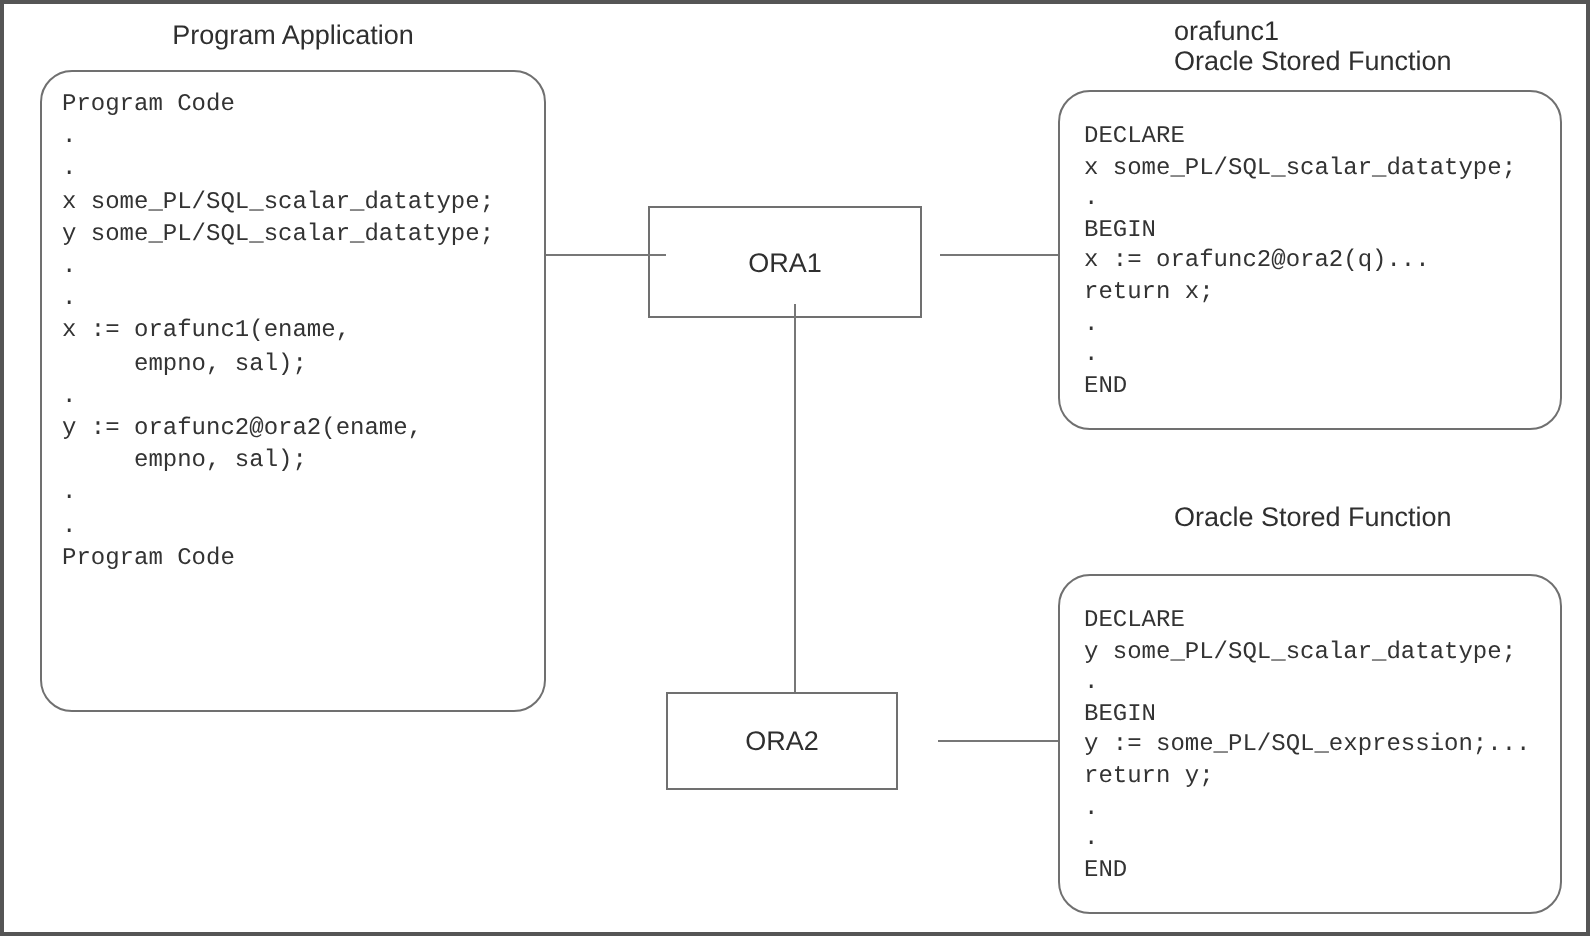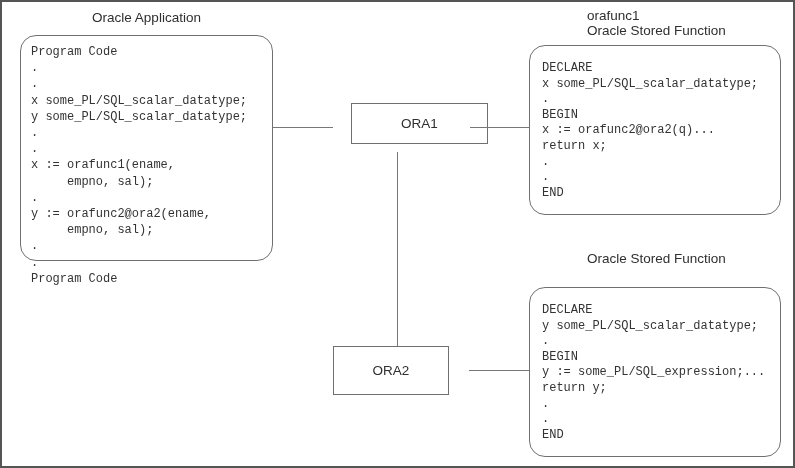--- a/index.html
+++ b/index.html
@@ -28,55 +28,55 @@
   }
   .func1-title { left: 585px; top: 6px; }
   .func2-title { left: 585px; top: 249px; }
   .rbox {
     position: absolute;
     box-sizing: border-box;
     background: #ffffff;
     border: 1px solid var(--box-border, #707070);
     border-radius: 16px;
   }
-  .app-box  { left: 18px;  top: 33px;  width: 253px; height: 226px; }
+  .app-box  { left: 18px;  top: 33px;  width: 253px; height: 321px; }
   .func1-box{ left: 527px; top: 43px;  width: 252px; height: 170px; }
   .func2-box{ left: 527px; top: 285px; width: 252px; height: 170px; }
   .code {
     margin: 0;
     font-family: "Liberation Mono", "DejaVu Sans Mono", monospace;
     font-size: 12px;
     color: var(--code-text, #333333);
     white-space: pre;
   }
   .code-app  { padding: 8px 0 0 10px;  line-height: 16.2px; }
   .code-func { padding: 15px 0 0 12px; line-height: 15.6px; }
   .node {
     position: absolute;
     box-sizing: border-box;
     background: #ffffff;
     border: 1px solid var(--box-border, #707070);
     display: flex; align-items: center; justify-content: center;
     font: 13.5px "Liberation Sans", sans-serif;
     color: var(--text, #2f2f2f);
   }
-  .ora1 { left: 349px; top: 101px; width: 137px; height: 41px; }
+  .ora1 { left: 322px; top: 101px; width: 137px; height: 56px; }
   .ora2 { left: 331px; top: 344px; width: 116px; height: 49px; }
   .line { position: absolute; background: var(--connector, #777777); }
   .line-app-ora1   { left: 271px; top: 125px; width: 60px; height: 1px; }
   .line-ora1-func1 { left: 468px; top: 125px; width: 59px; height: 1px; }
   .line-ora1-ora2  { left: 395px; top: 150px; width: 1px; height: 194px; }
   .line-ora2-func2 { left: 467px; top: 368px; width: 60px; height: 1px; }
 </style>
 </head>
 <body>
 
 <div class="canvas">
 
-  <div class="label app-title">Oracle Application</div>
+  <div class="label app-title">Program Application</div>
   <div class="rbox app-box">
     <pre class="code code-app">Program Code
 .
 .
 x some_PL/SQL_scalar_datatype;
 y some_PL/SQL_scalar_datatype;
 .
 .
 x := orafunc1(ename,
      empno, sal);

